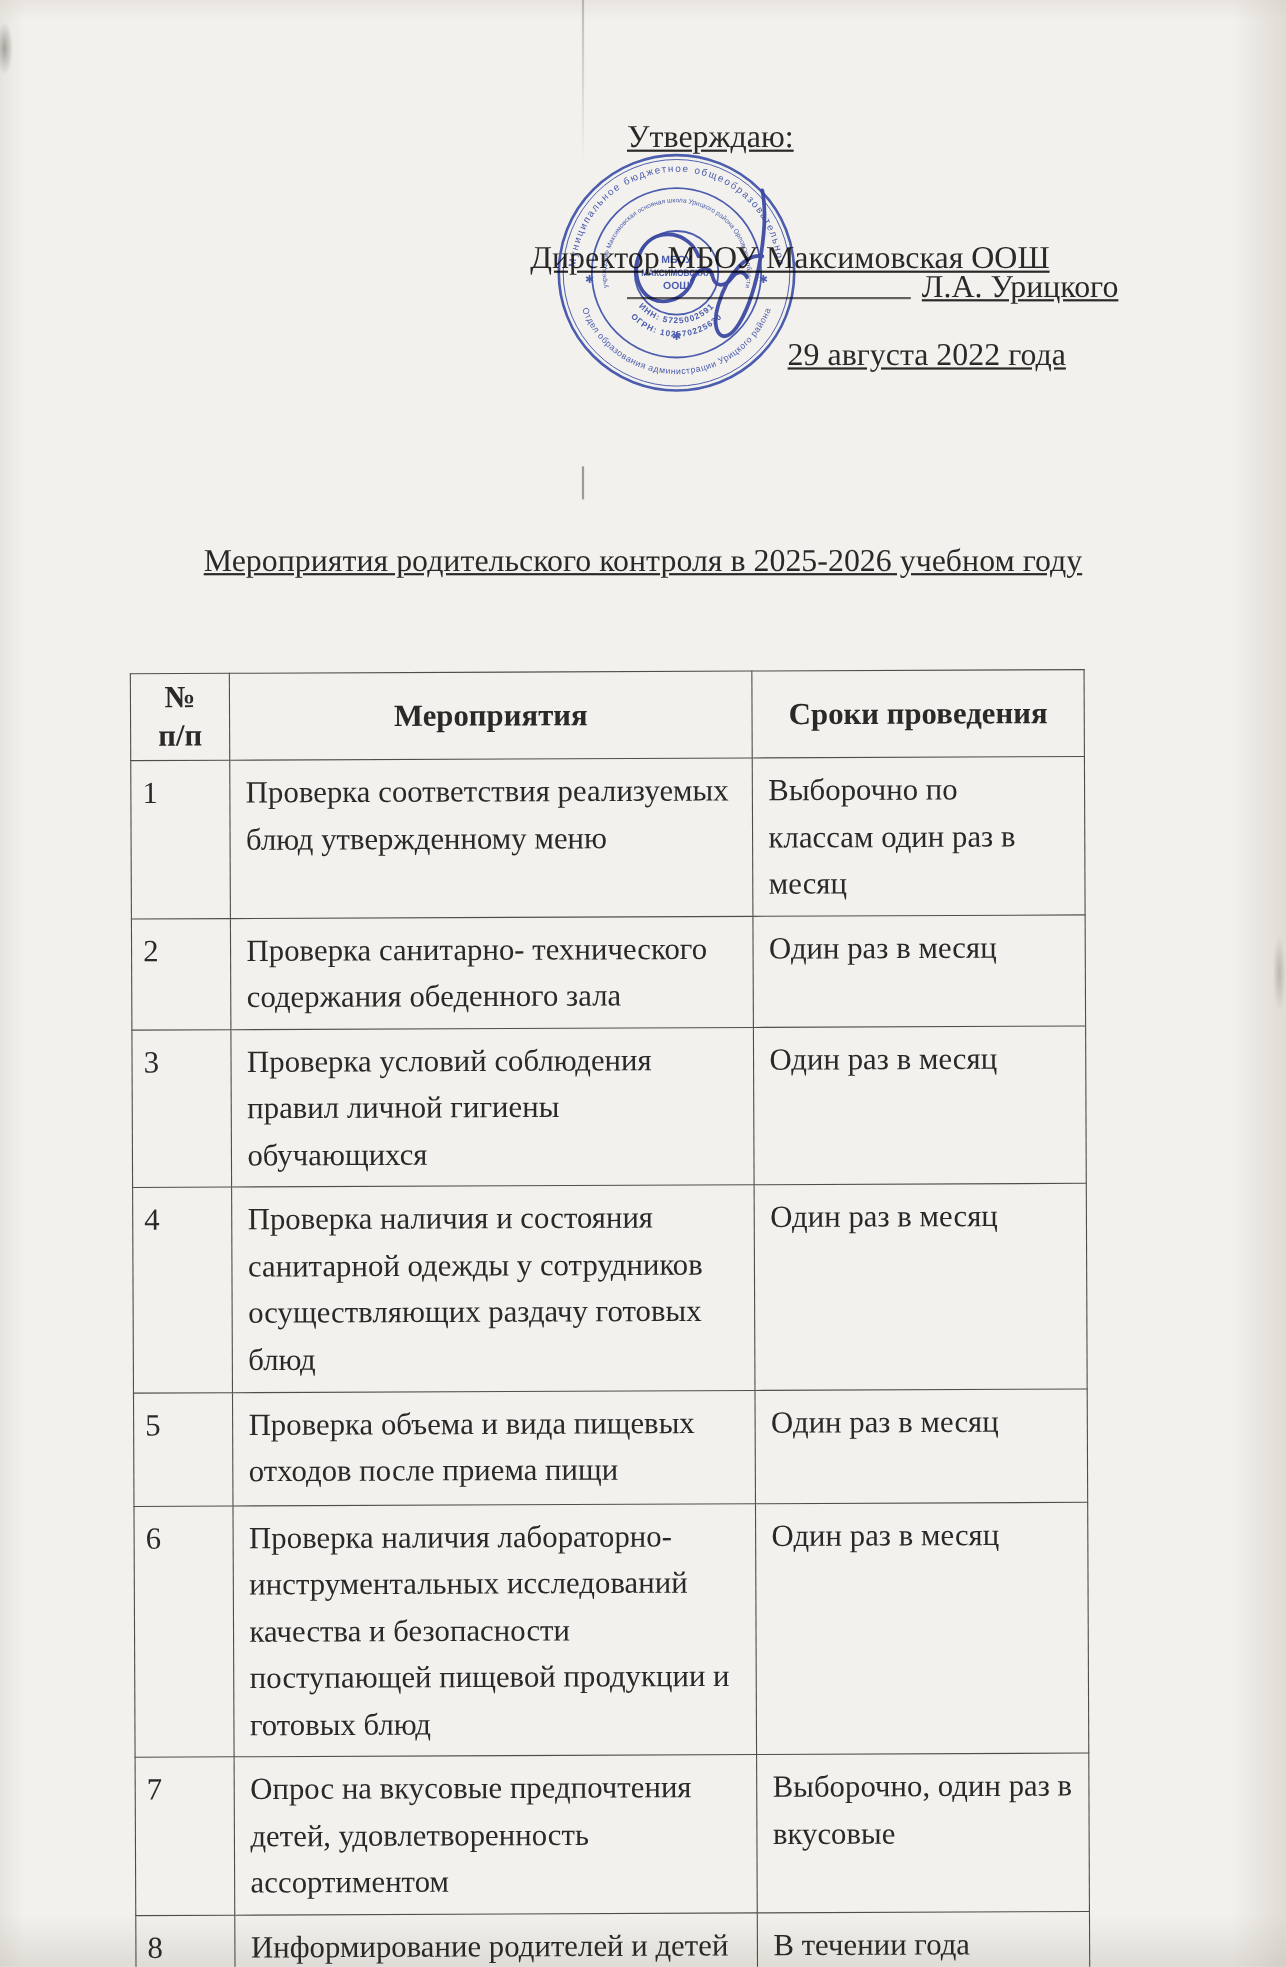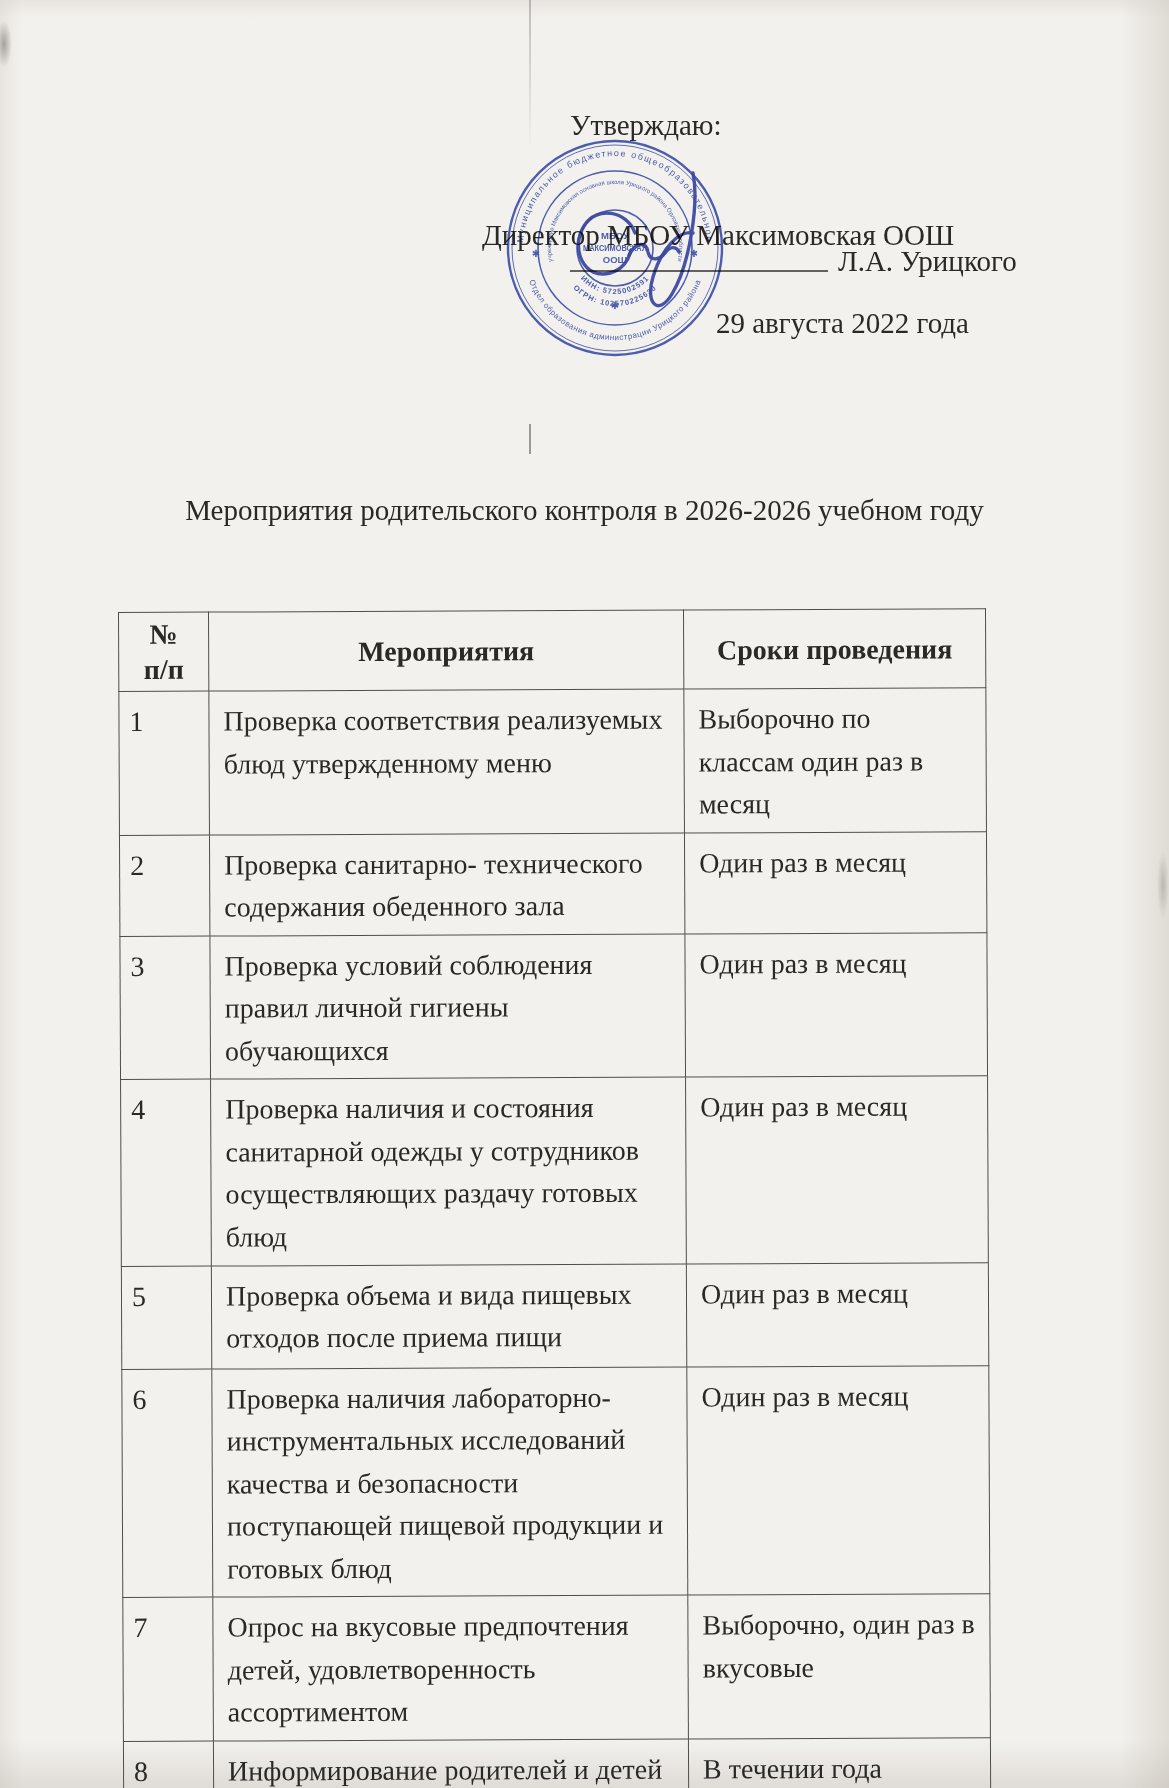--- a/index.html
+++ b/index.html
@@ -4,21 +4,21 @@
 <style>
   html,body{margin:0;padding:0;}
   body{
     width:1169px;height:1788px;position:relative;overflow:hidden;
     font-family:"Liberation Serif", serif;color:#2b2927;
     background:
       linear-gradient(180deg, rgba(210,205,198,.35) 0, rgba(0,0,0,0) 18px, rgba(0,0,0,0) 1740px, rgba(185,180,172,.35) 100%),
       linear-gradient(90deg, #e7e4df 0, #f3f1ed 22px, #f3f1ed 1120px, #dfdbd5 100%),
       #f2efeb;
   }
-  .abs{position:absolute;}
+  .abs{position:absolute;text-decoration:underline;}
   .doc-text{font-size:29px;line-height:1.2;white-space:nowrap;}
   .title{width:100%;text-align:center;font-size:29px;}
   
   table.main{
     position:absolute;left:118px;top:612px;width:867px;
     border-collapse:collapse;table-layout:fixed;
     transform:rotate(-0.25deg);transform-origin:top left;
   }
   table.main col.c1{width:90px;}
   table.main col.c2{width:475px;}
@@ -99,21 +99,21 @@
   <text x="36" y="124" font-size="10" text-anchor="middle">✱</text>
   <text x="194" y="124" font-size="10" text-anchor="middle">✱</text>
   <text x="115" y="176" font-size="10" text-anchor="middle">✱</text>
   <g>
     <path class="sig" d="M 135 100 C 127 78, 97 72, 84 93 C 70 116, 84 147, 110 140 C 122 137, 129 127, 131 117"></path>
     <path class="sig" d="M 129 122 c 7 -13, 17 -14, 19 -3 c 2 9, 11 9, 17 1 c 5 -7, 11 -7, 14 -1"></path>
     <path class="sig" d="M 193 40 C 199 70, 190 131, 172 161 C 158 184, 145 170, 153 144 C 162 114, 180 97, 193 100"></path>
   </g>
 </svg>
 
-<div class="abs title" style="left:0;top:494px;">Мероприятия родительского контроля в 2026-2026 учебном году</div>
+<div class="abs title" style="left:0;top:494px;">Мероприятия родительского контроля в 2025-2026 учебном году</div>
 
 <table class="main">
   <colgroup>
       <col class="c1">
       <col class="c2">
       <col class="c3">
     </colgroup>
   <tbody>
     <tr class="hdr">
       <th>№

